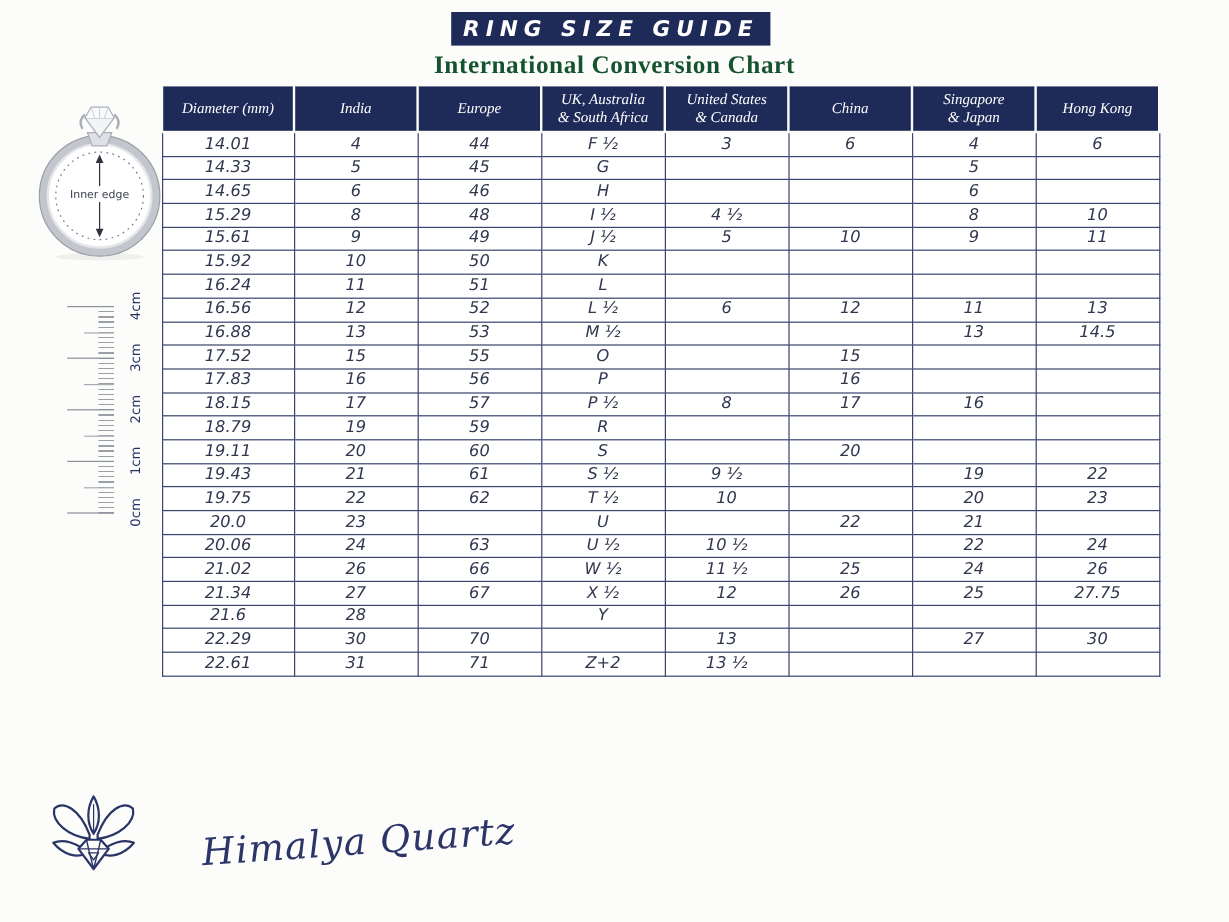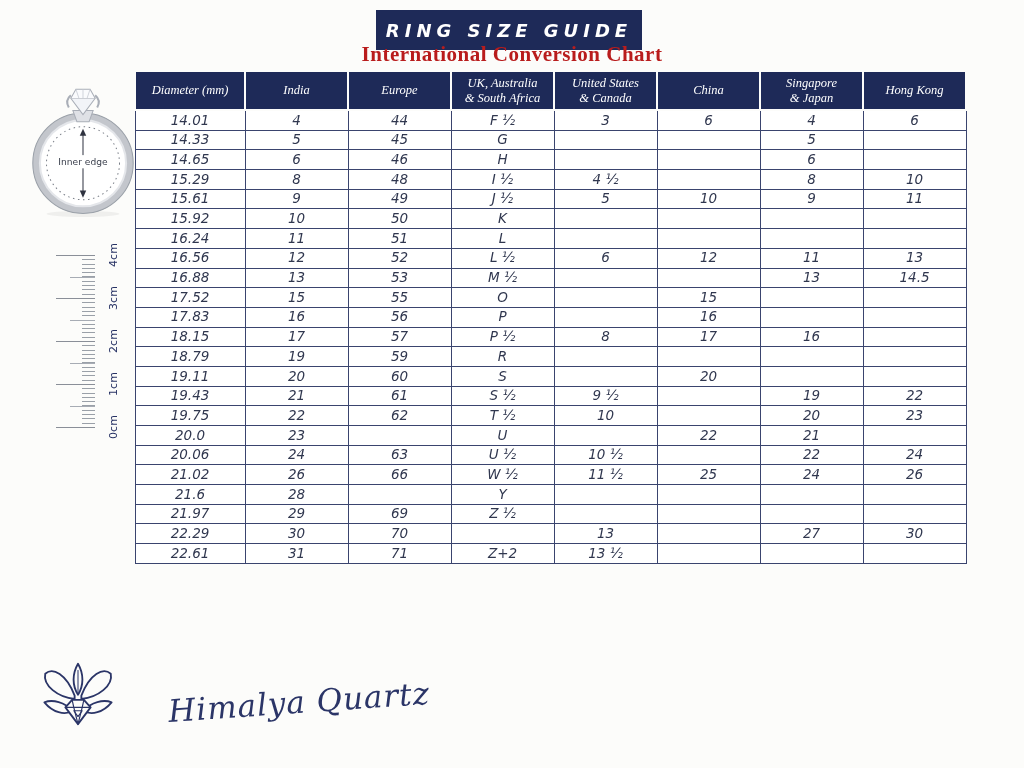--- a/index.html
+++ b/index.html
@@ -6,32 +6,32 @@
   body{
     width:1024px;height:768px;
     background:#fcfcfa;
     font-family:"DejaVu Sans", sans-serif;
     overflow:hidden;
   }
   .page{position:relative;width:1024px;height:768px;}
 
   
   .title-banner{
-    position:absolute;left:376px;top:10px;width:266px;height:40px;
+    position:absolute;left:376px;top:10px;width:266px;height:28px;
     background:#1e2a58;color:#ffffff;
     display:flex;align-items:center;justify-content:center;
   }
   .title-banner span{
     font-size:18px;letter-spacing:5px;font-style:italic;font-weight:600;
     font-family:"DejaVu Sans", sans-serif;white-space:nowrap;
   }
   .subtitle{
     position:absolute;left:0;top:42px;width:1024px;text-align:center;
     font-family:"Liberation Serif", serif;font-weight:700;
-    font-size:21px;color:#b91c1c;letter-spacing:0.5px;
+    font-size:21px;color:#14532d;letter-spacing:0.5px;
   }
 
   
   table.conv{
     position:absolute;left:134px;top:70px;width:831px;
     border-collapse:collapse;table-layout:fixed;font-style:italic;
   }
   table.conv col.c0{width:110px;}
   table.conv col{width:103px;}
   table.conv thead th{
@@ -335,34 +335,34 @@
           <td>21.02</td>
           <td>26</td>
           <td>66</td>
           <td>W ½</td>
           <td>11 ½</td>
           <td>25</td>
           <td>24</td>
           <td>26</td>
         </tr>
         <tr>
+          <td>21.34</td>
+          <td>27</td>
+          <td>67</td>
+          <td>X ½</td>
+          <td>12</td>
+          <td>26</td>
+          <td>25</td>
+          <td>27.75</td>
+        </tr>
+        <tr>
           <td>21.6</td>
           <td>28</td>
           <td></td>
           <td>Y</td>
-          <td></td>
-          <td></td>
-          <td></td>
-          <td></td>
-        </tr>
-        <tr>
-          <td>21.97</td>
-          <td>29</td>
-          <td>69</td>
-          <td>Z ½</td>
           <td></td>
           <td></td>
           <td></td>
           <td></td>
         </tr>
         <tr>
           <td>22.29</td>
           <td>30</td>
           <td>70</td>
           <td></td>

